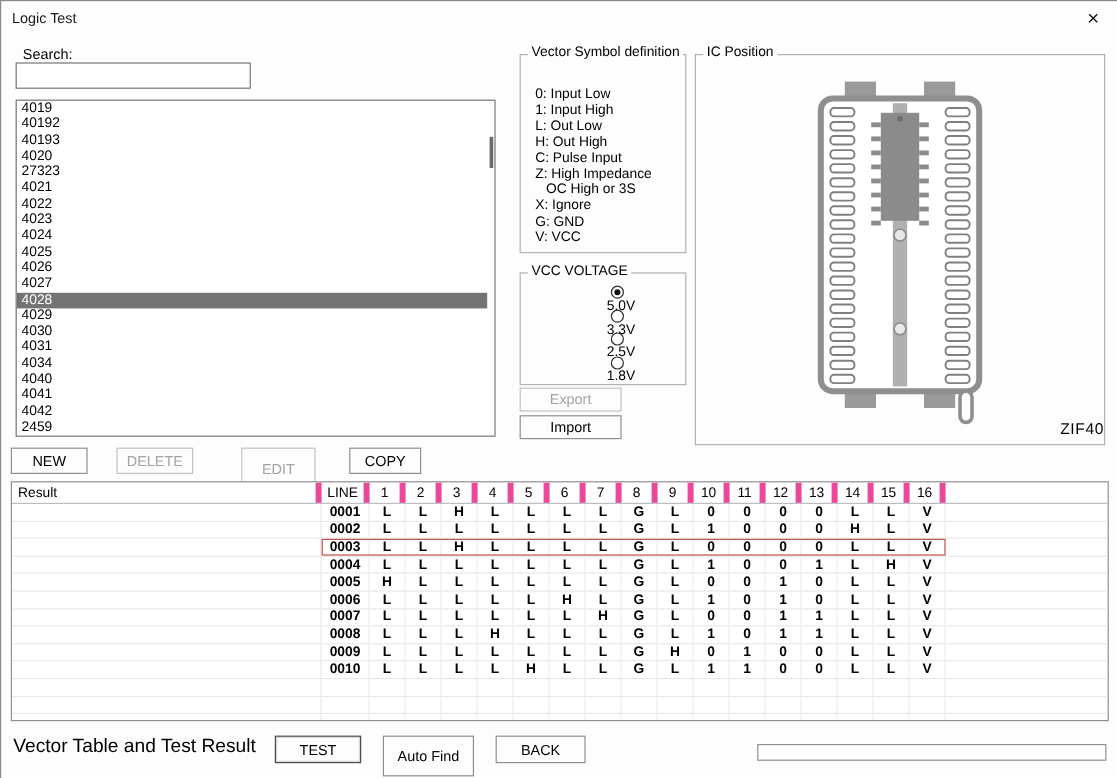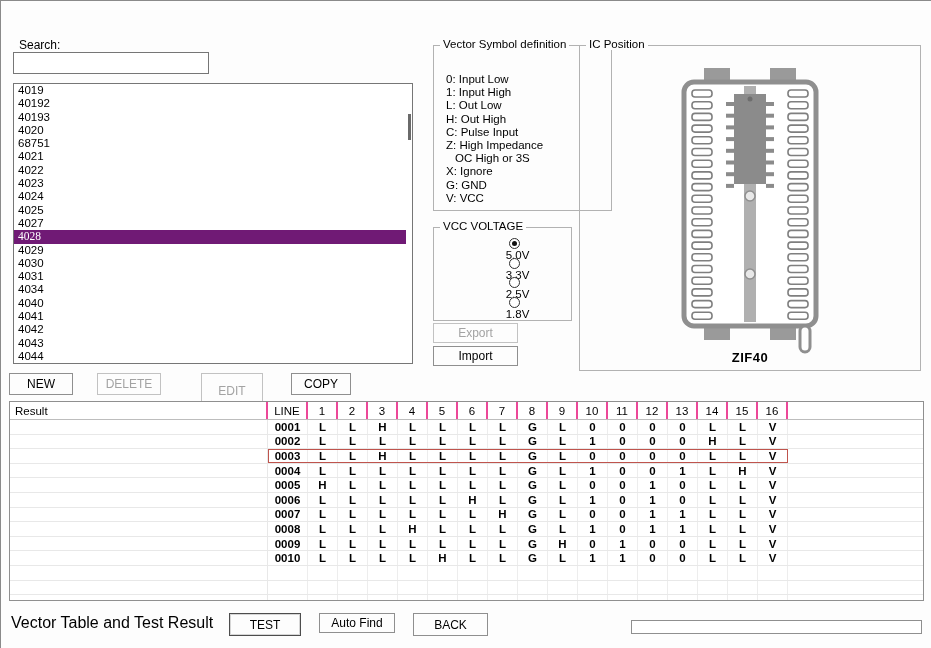--- a/index.html
+++ b/index.html
@@ -16,88 +16,95 @@
   .list-item.selected{background:#0078d7;color:#fff;}
   .scroll-thumb{position:absolute;left:407px;top:113px;width:3px;height:26px;background:#6a6a6a;}
   .btn{position:absolute;display:flex;align-items:center;justify-content:center;font-family:"Liberation Sans",sans-serif;font-size:12px;background:#fdfdfd;border:1px solid #8f8f8f;color:#000;padding:0;cursor:pointer;box-sizing:border-box;}
   .btn.disabled{color:#a3a3a3;border-color:#c2c2c2;}
   .btn-new{left:8px;top:372px;width:64px;height:22px;}
   .btn-delete{left:96px;top:372px;width:64px;height:22px;}
   .btn-edit{left:200px;top:372px;width:62px;height:36px;}
   .btn-copy{left:290px;top:372px;width:60px;height:22px;}
   .group{position:absolute;border:1px solid #b2b2b2;}
   .group-title{position:absolute;top:-8px;left:6px;background:#fdfdfd;padding:0 3px;font-size:11.5px;white-space:nowrap;}
-  .vector-group{left:432px;top:44px;width:137px;height:164px;padding-left:40px;}
+  .vector-group{left:432px;top:44px;width:137px;height:164px;}
   .sym-lines{position:absolute;left:12px;top:27px;}
   .sym-line{font-size:11.5px;line-height:13.2px;white-space:nowrap;}
   .sym-line.cont{padding-left:9px;}
   .vcc-group{left:432px;top:226px;width:137px;height:92px;}
   .vcc-options{position:absolute;left:0;top:10px;right:0;}
   .radio-row{display:flex;align-items:center;height:19.5px;padding-left:30px;flex-direction:column;}
   .radio{width:11px;height:11px;border:1px solid #2f2f2f;border-radius:50%;background:#fff;position:relative;flex:0 0 11px;margin-right:6px;box-sizing:border-box;}
   .radio.checked::after{content:"";position:absolute;left:2px;top:2px;width:5px;height:5px;border-radius:50%;background:#111;}
   .radio-label{font-size:11.5px;}
   .btn-export{left:432px;top:322px;width:85px;height:20px;text-align:center;}
   .btn-import{left:432px;top:345px;width:85px;height:20px;}
   .ic-group{left:578px;top:44px;width:340px;height:324px;}
   .zif-svg{position:absolute;left:4px;top:12px;}
-  .zif-label{position:absolute;left:0;top:304px;width:100%;text-align:center;font-size:13px;font-weight:bold;letter-spacing:0.5px;}
+  .zif-label{position:absolute;left:0;top:304px;width:100%;text-align:right;font-size:13px;font-weight:normal;letter-spacing:0.5px;}
   .rtable{position:absolute;left:8px;top:400px;width:915px;height:200px;border:1px solid #8f8f8f;background:#fff;overflow:hidden;box-sizing:border-box;}
   .thead{display:flex;height:17px;border-bottom:1px solid #bdbdbd;font-size:11.5px;}
-  .hcell{display:flex;align-items:center;justify-content:center;border-right:2px solid #ec4899;height:100%;box-sizing:border-box;}
+  .hcell{display:flex;align-items:center;justify-content:center;border-right:5px solid #ec4899;height:100%;box-sizing:border-box;}
   .hcell.result{width:258px;justify-content:flex-start;padding-left:5px;}
   .hcell.line{width:40px;}
   .pin-headers{display:flex;height:100%;}
   .hcell.pin{width:30px;}
   .hcell.hfill{flex:1;border-right:none;}
   .tbody{font-size:11.5px;}
   .trow{display:flex;height:14.6px;border-bottom:1px solid #e8e8e8;box-sizing:border-box;font-weight:bold;}
   .cell{display:flex;align-items:center;justify-content:center;height:100%;box-sizing:border-box;}
   .result-cell{width:258px;border-right:1px solid #e8e8e8;}
   .row-core{display:flex;height:100%;}
   .row-core.hl{outline:1px solid #bf544d;outline-offset:-1px;}
   .line-cell{width:40px;border-right:1px solid #ededed;}
   .pin-cell{width:30px;border-right:1px solid #ededed;}
   .fill-cell{flex:1;}
   .status-text{position:absolute;left:10px;top:613px;font-size:16px;}
   .btn-test{left:228px;top:612px;width:72px;height:23px;border:1px solid #4d4d4d;box-shadow:inset 0 0 0 1px #d6d6d6;}
-  .btn-autofind{left:318px;top:612px;width:76px;height:20px;}
+  .btn-autofind{left:318px;top:612px;width:76px;height:34px;}
   .btn-back{left:412px;top:612px;width:75px;height:23px;}
   .progress{position:absolute;left:630px;top:619px;width:291px;height:14px;border:1px solid #8f8f8f;background:#fff;box-sizing:border-box;}
 </style>
 </head>
 <body>
 
 <div class="window">
 
+  <div class="titlebar">
+    <span class="title">Logic Test</span>
+    <div class="close-btn">
+      <span class="close-x">×</span>
+    </div>
+  </div>
 
   <div class="search-label">Search:</div>
   <input class="search-input" value="" style="">
 
   <div class="listbox">
       <div class="list-item">4019</div>
       <div class="list-item">40192</div>
       <div class="list-item">40193</div>
       <div class="list-item">4020</div>
-      <div class="list-item">68751</div>
+      <div class="list-item">27323</div>
       <div class="list-item">4021</div>
       <div class="list-item">4022</div>
       <div class="list-item">4023</div>
       <div class="list-item">4024</div>
       <div class="list-item">4025</div>
+      <div class="list-item">4026</div>
       <div class="list-item">4027</div>
-      <div class="list-item selected" style="background: #701a75; font-family: Liberation Serif, serif;">4028</div>
+      <div class="list-item selected" style="background: #737373;">4028</div>
       <div class="list-item">4029</div>
       <div class="list-item">4030</div>
       <div class="list-item">4031</div>
       <div class="list-item">4034</div>
       <div class="list-item">4040</div>
       <div class="list-item">4041</div>
       <div class="list-item">4042</div>
-      <div class="list-item">4043</div>
+      <div class="list-item">2459</div>
       <div class="list-item">4044</div>
     </div>
   <div class="scroll-thumb"></div>
 
   <button class="btn btn-new">NEW</button>
   <button class="btn btn-delete disabled">DELETE</button>
   <button class="btn btn-edit disabled">EDIT</button>
   <button class="btn btn-copy">COPY</button>
 
   <div class="group vector-group">

